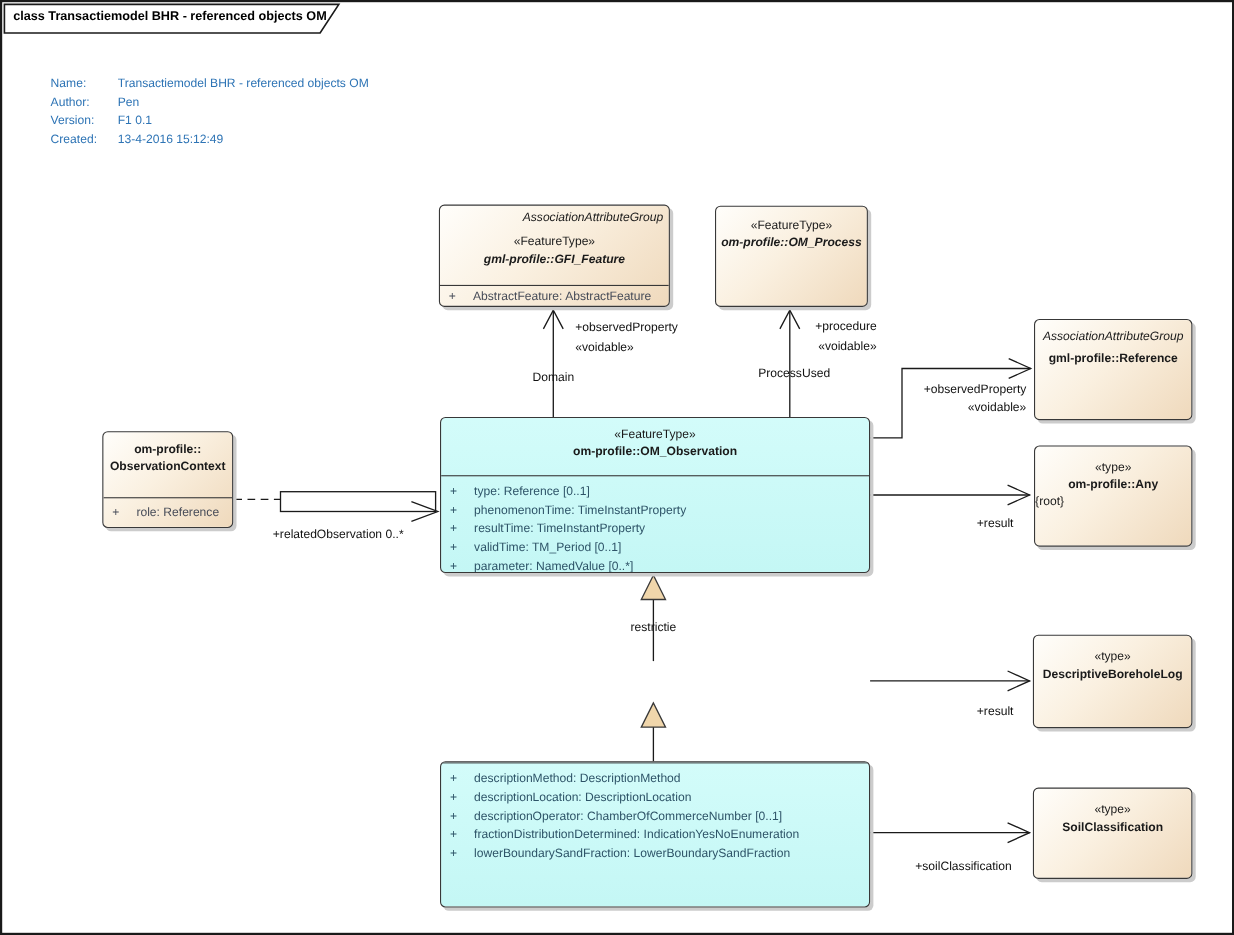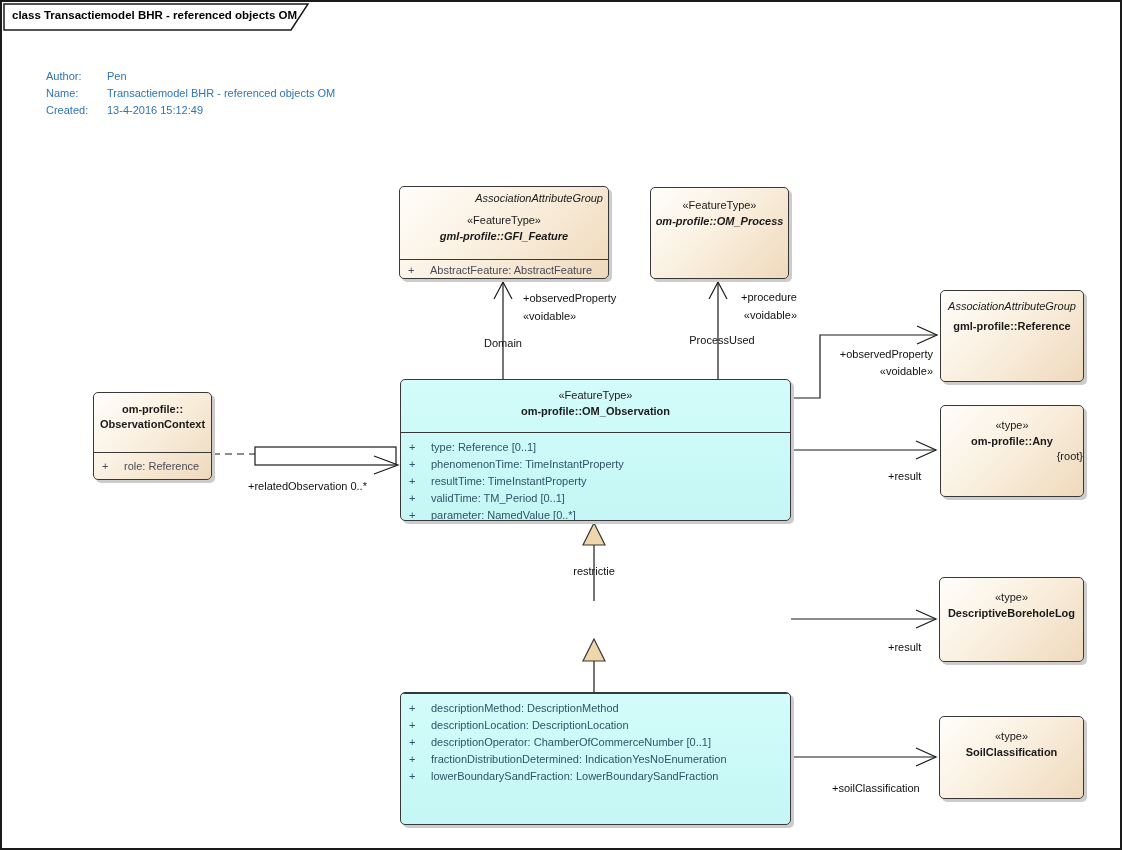--- a/index.html
+++ b/index.html
@@ -28,21 +28,21 @@
   .cyan{background:linear-gradient(180deg,#d3fcfa 0%,#c4f7f5 100%);}
   .grp{font-style:italic;line-height:14px;}
   .stereo{text-align:center;line-height:14px;}
   .cname{text-align:center;font-weight:bold;line-height:15px;}
   .it{font-style:italic;}
   .attrs{border-top:1px solid #383838;}
   .row{display:flex;line-height:17px;}
   .row .vis{flex:none;width:22px;padding-left:8px;}
   .cyan .row{color:#2e5468;}
   .cream .row{color:#474c58;}
-  .constraint{text-align:right;padding-right:0;line-height:15px;}
+  .constraint{text-align:left;padding-right:0;line-height:15px;}
   
   #tab-title{
     position:absolute;left:10px;top:7px;
     font-weight:bold;font-size:11.5px;color:#000;
     white-space:nowrap;
   }
   
   #metadata{position:absolute;left:44px;top:66px;color:#2e74b5;}
   .meta-row{display:flex;line-height:17px;}
   .meta-row .ml{flex:none;width:61px;}
@@ -104,26 +104,30 @@
     <g stroke="#1a1a1a" stroke-width="1.2" fill="none">
       <path d="M789,755 L934,755"></path>
       <path d="M914,746 L934,755 L914,764"></path>
     </g>
   </svg>
 
   <div id="tab-title">class Transactiemodel BHR - referenced objects OM</div>
 
   <div id="metadata">
     <div class="meta-row">
+      <span class="ml">Name:</span>
+      <span>Transactiemodel BHR - referenced objects OM</span>
+    </div>
+    <div class="meta-row">
       <span class="ml">Author:</span>
       <span>Pen</span>
     </div>
     <div class="meta-row">
-      <span class="ml">Name:</span>
-      <span>Transactiemodel BHR - referenced objects OM</span>
+      <span class="ml">Version:</span>
+      <span>F1 0.1</span>
     </div>
     <div class="meta-row">
       <span class="ml">Created:</span>
       <span>13-4-2016 15:12:49</span>
     </div>
   </div>
 
   <div class="box cream" style="left:397px;top:184px;width:210px;height:93px;">
     <div style="height:72px;">
       <div class="grp" style="text-align:right;padding:4px 5px 0 0;">AssociationAttributeGroup</div>

